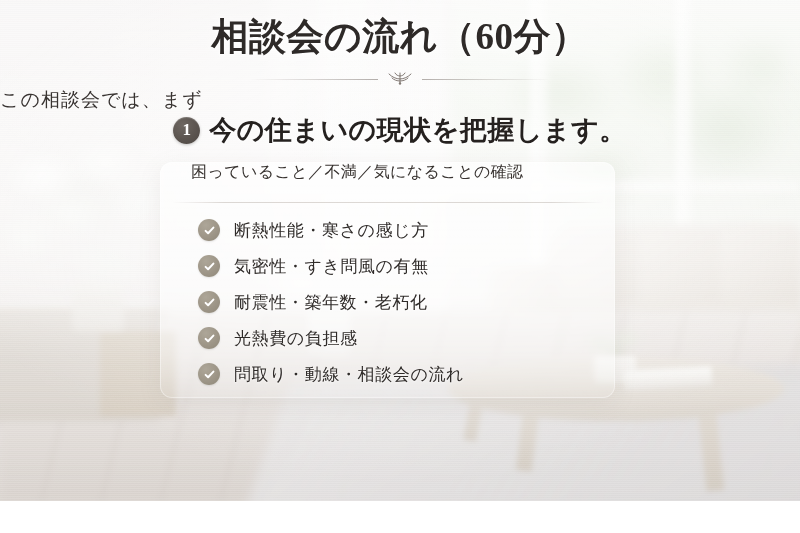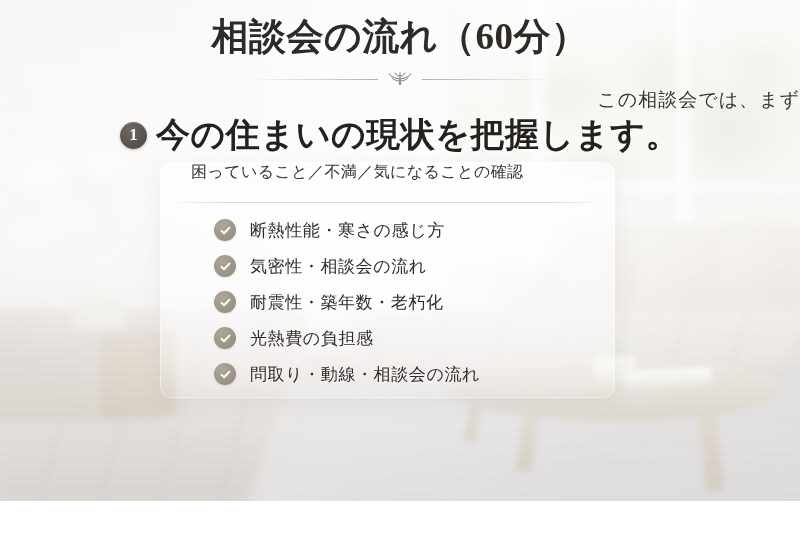--- a/index.html
+++ b/index.html
@@ -434,21 +434,21 @@
     color: #6d635d;
     opacity: 0.85;
   }
 
   
   .subtitle {
     position: absolute;
     top: 87px;
     left: 0;
     right: 0;
-    text-align: right;
+    text-align: left;
     font-size: 19px;
     font-weight: 400;
     color: #383331;
     letter-spacing: 1px;
     text-shadow: 0 1px 2px rgba(255,255,255,0.9);
     white-space: nowrap;
   }
 
   
   .headline {
@@ -473,21 +473,21 @@
     font-size: 17px;
     font-weight: 700;
     display: flex;
     align-items: center;
     justify-content: center;
     line-height: 1;
     padding-bottom: 1px;
     box-sizing: border-box;
   }
   .headline-text {
-    font-size: 34px;
+    font-size: 27px;
     font-weight: 700;
     color: #25211f;
     letter-spacing: 0.5px;
     text-shadow: 0 1px 3px rgba(255,255,255,0.95);
   }
 
   
   .card {
     position: absolute;
     left: 160px;
@@ -534,21 +534,21 @@
     background: linear-gradient(to right,
       rgba(168,158,150,0.00),
       rgba(168,158,150,0.40) 12%,
       rgba(168,158,150,0.40) 88%,
       rgba(168,158,150,0.00));
   }
 
   .check-list {
     position: absolute;
     top: 52px;
-    left: 16px;
+    left: 0;
     right: 0;
     list-style: none;
     margin: 0;
     padding: 0 0 0 38px;
   }
   .check-item {
     display: flex;
     align-items: center;
     gap: 14px;
     height: 32px;
@@ -668,21 +668,21 @@
           </span>
           <span class="check-label">断熱性能・寒さの感じ方</span>
         </li>
 
         <li class="check-item">
           <span class="check-icon">
             <svg width="13" height="13" viewBox="0 0 13 13" aria-hidden="true">
               <path d="M2.6 6.9 L5.1 9.3 L10.4 3.6" fill="none" stroke="#ffffff" stroke-width="2" stroke-linecap="round" stroke-linejoin="round"></path>
             </svg>
           </span>
-          <span class="check-label">気密性・相談会の流れ</span>
+          <span class="check-label">気密性・すき問風の有無</span>
         </li>
 
         <li class="check-item">
           <span class="check-icon">
             <svg width="13" height="13" viewBox="0 0 13 13" aria-hidden="true">
               <path d="M2.6 6.9 L5.1 9.3 L10.4 3.6" fill="none" stroke="#ffffff" stroke-width="2" stroke-linecap="round" stroke-linejoin="round"></path>
             </svg>
           </span>
           <span class="check-label">耐震性・築年数・老朽化</span>
         </li>

